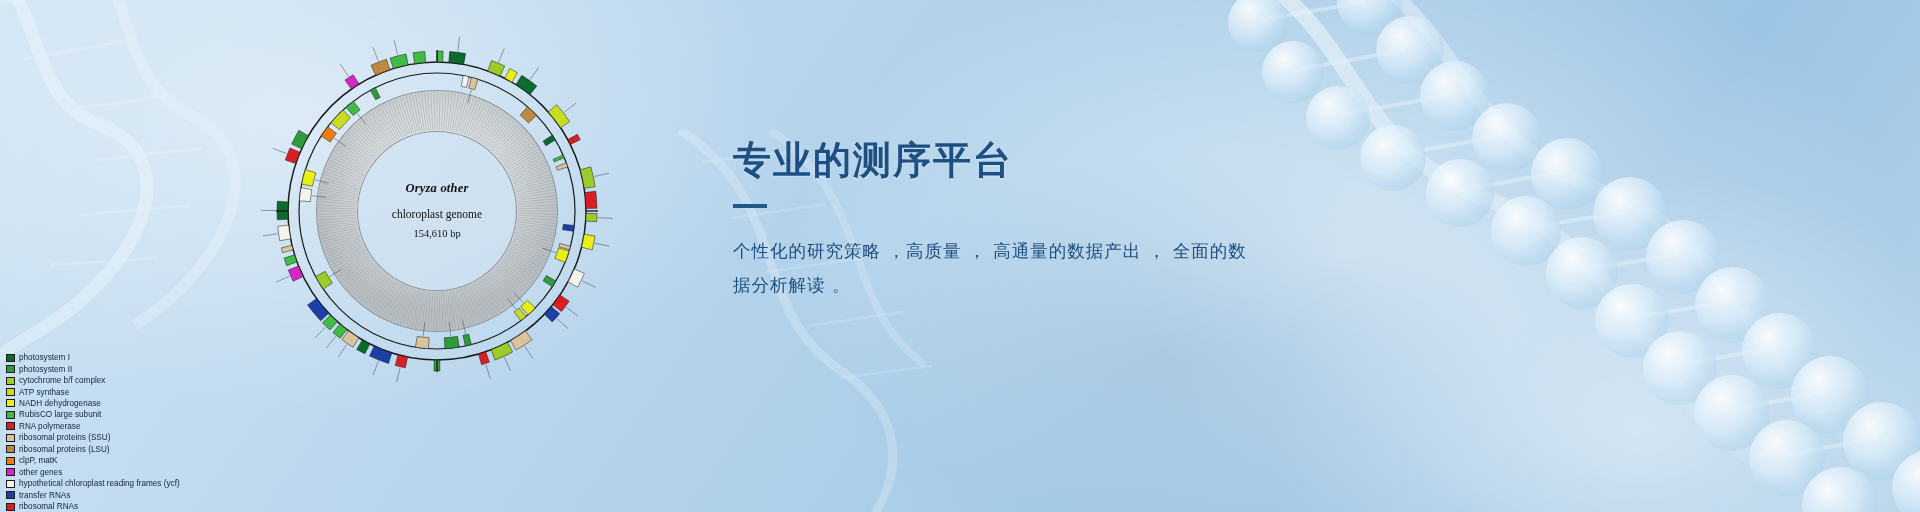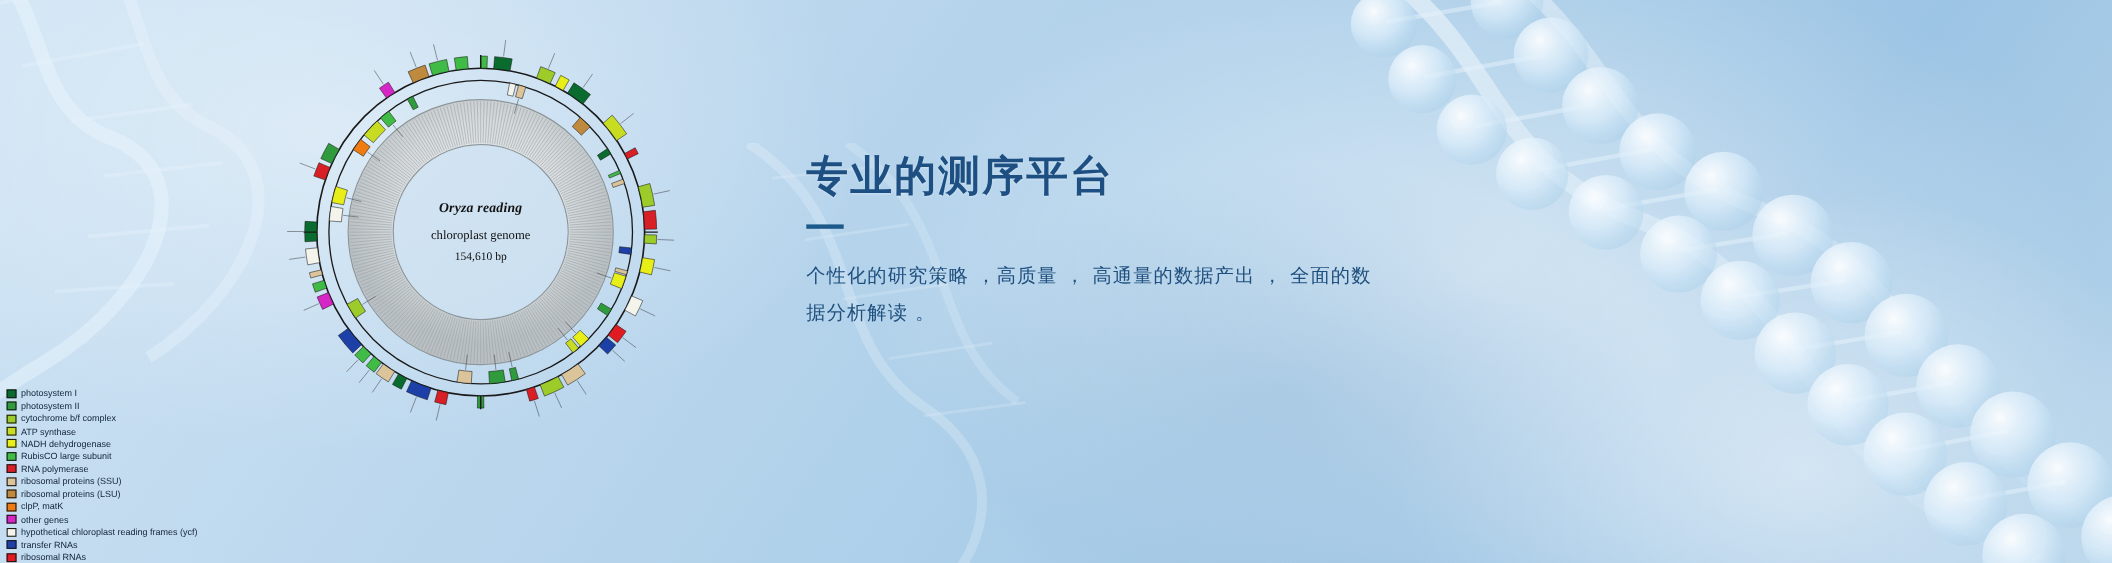--- a/index.html
+++ b/index.html
@@ -613,21 +613,21 @@
 
       <g stroke="#1a1a1a" stroke-width="1.3">
         <line x1="205" y1="56" x2="205" y2="44"></line>
         <line x1="354" y1="205" x2="366" y2="205"></line>
         <line x1="205" y1="354" x2="205" y2="366"></line>
         <line x1="56" y1="205" x2="44" y2="205"></line>
       </g>
     </svg>
 
     <div id="genome-center-text">
-      <div class="sp">Oryza reading</div>
+      <div class="sp">Oryza other</div>
       <div class="org">chloroplast genome</div>
       <div class="bp">154,610 bp</div>
     </div>
   </div>
 
   <div id="copy">
     <h1 id="headline">专业的测序平台</h1>
     <div id="divider"></div>
     <p id="paragraph">个性化的研究策略 ，高质量 ， 高通量的数据产出 ， 全面的数据分析解读 。</p>
   </div>

